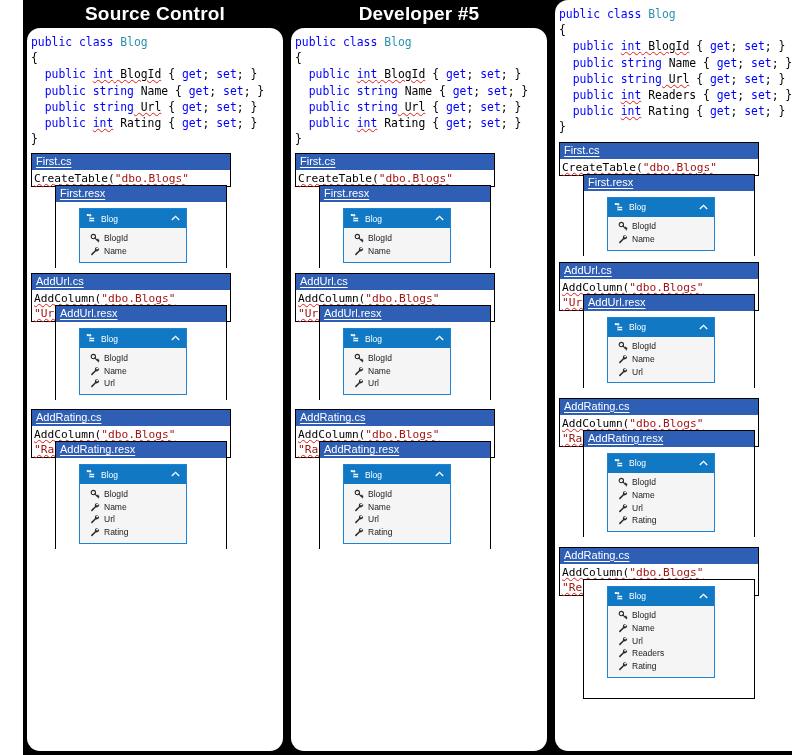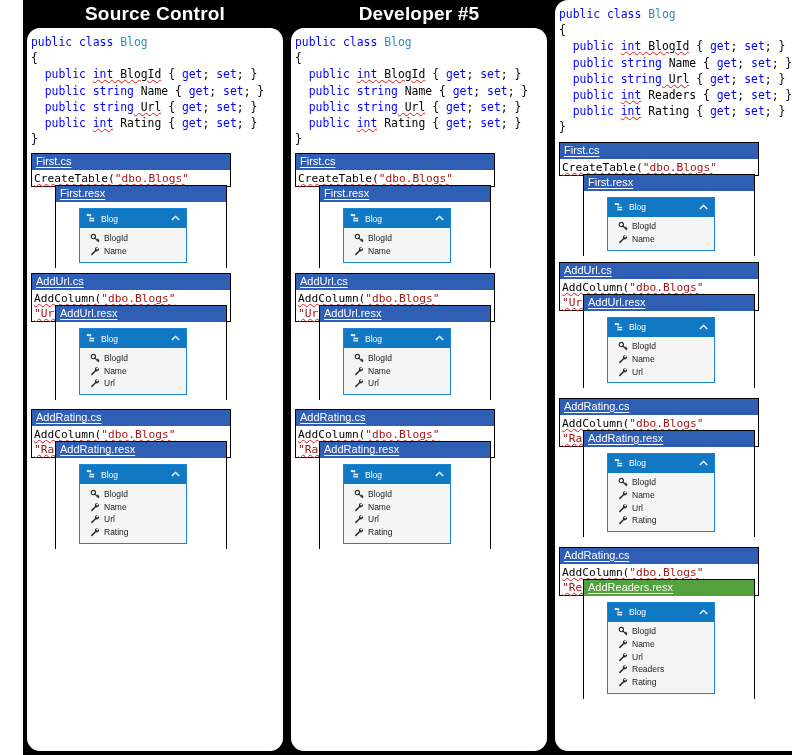--- a/index.html
+++ b/index.html
@@ -619,21 +619,20 @@
                 </div>
               </div>
             </div>
           </div>
           <div class="mig" style="position:absolute;left:0;top:405px;width:180px;">
             <div class="cs-card" style="position:absolute;left:4px;top:0;height:49px;">
               <div class="cs-title"><span>AddRating.cs</span></div>
               <div class="cs-code"><div><span class="squig-red">AddColumn(</span><span class="str squig-red">"dbo.Blogs"</span></div><div><span class="str squig-red">"Readers"</span></div></div>
             </div>
             <div class="resx-card" style="left:28px;top:32px;height:120px;">
-              <div class="resx-title green"><span>AddReaders.resx</span></div>
               <div class="resx-body">
                 <div class="entity">
                   <div class="entity-head">
                     <svg class="ent-icon" viewBox="0 0 12 12">
                       <path d="M2 1.2 L4.2 1.2 L4.2 3.4 L2 3.4 Z" fill="#ffffff"></path>
                       <path d="M5.6 0.8 L7.2 2.4 L5.6 4.0 L4.0 2.4 Z" fill="#ffffff"></path>
                       <rect x="6.6" y="5.2" width="3.4" height="1.5" fill="#ffffff"></rect>
                       <rect x="6.6" y="7.6" width="3.4" height="1.5" fill="#ffffff"></rect>
                       <path d="M5.4 4.6 L5.4 9.6 M5.4 5.9 L6.6 5.9 M5.4 8.3 L6.6 8.3" stroke="#ffffff" stroke-width="0.9" fill="none"></path>
                     </svg>

